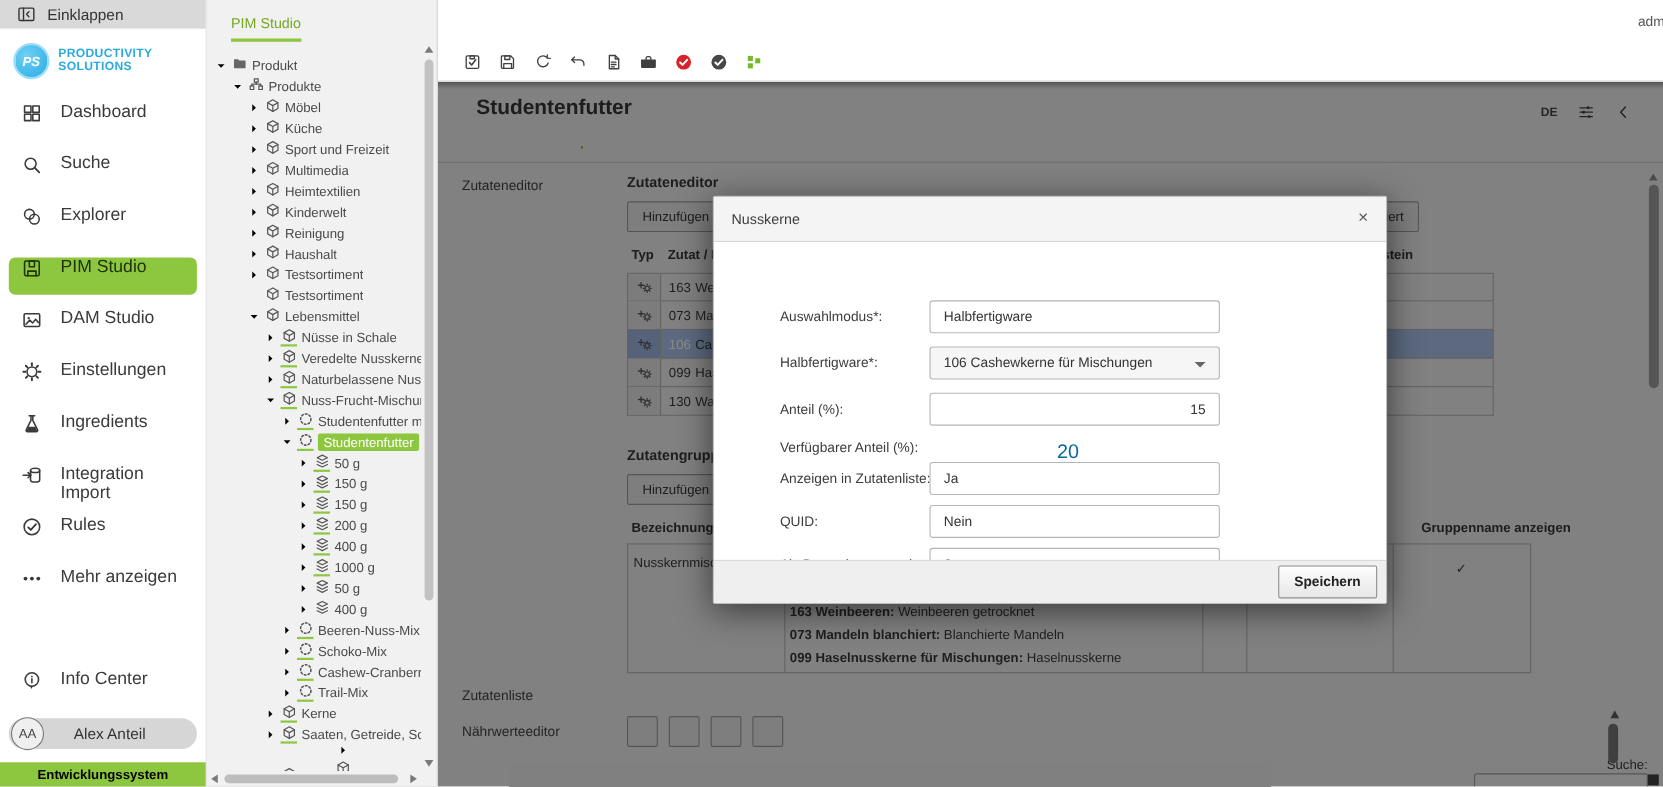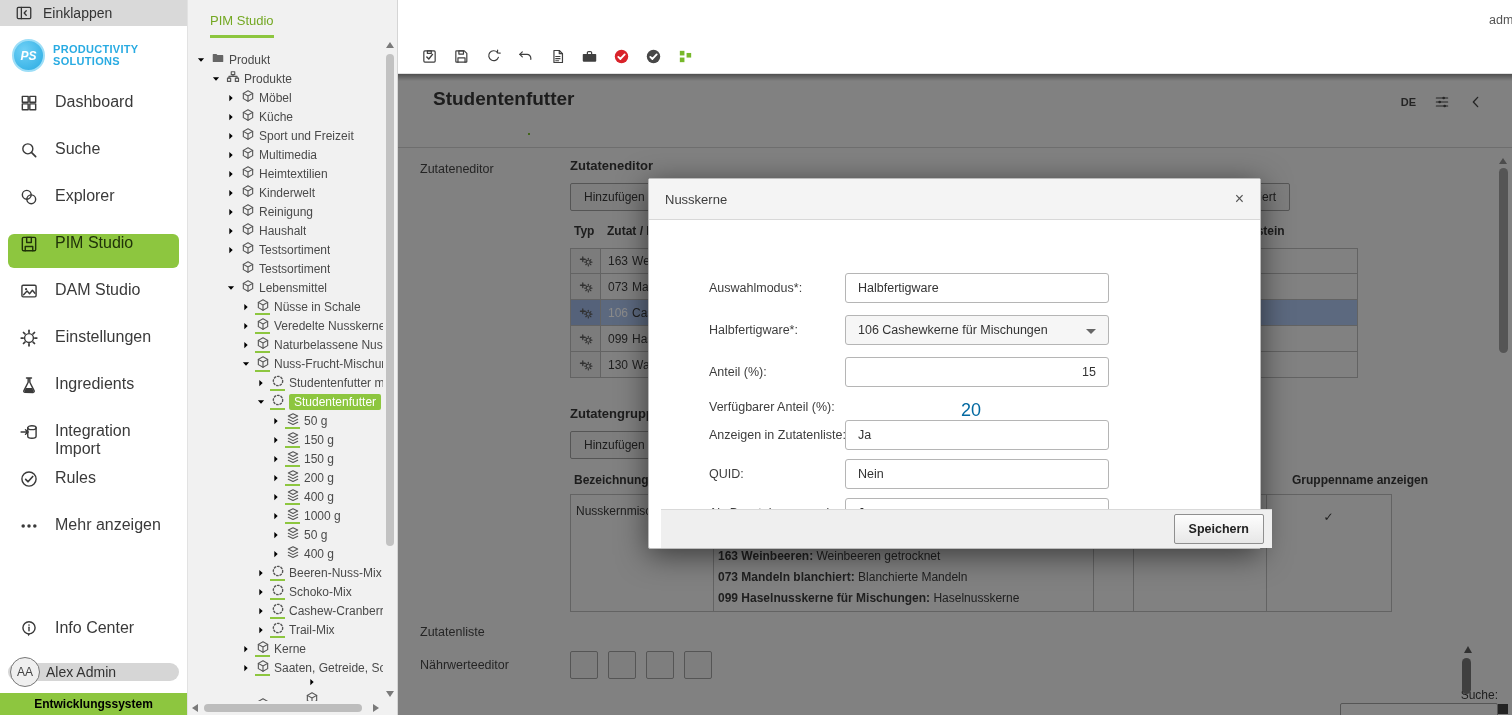--- a/index.html
+++ b/index.html
@@ -10,21 +10,21 @@
   #sidebar{position:absolute;left:0;top:0;width:188px;height:715px;background:#fff;border-right:1px solid #e2e2e2;display:flex;flex-direction:column;z-index:30}
   .collapse{height:26px;background:#d9d9d9;display:flex;align-items:center;gap:10px;padding:0 15px;font-size:14px;color:#333;flex:none}
   .logo{display:flex;align-items:center;gap:8px;padding:13px 12px 8px;flex:none}
   .logo-badge{width:33px;height:33px;border-radius:50%;background:radial-gradient(circle at 35% 32%,#6fd0f6,#29abe2);border:2px solid #9ddef7;color:#fff;font-weight:bold;font-style:italic;display:flex;align-items:center;justify-content:center;font-size:12px;flex:none}
   .logo-text{color:#29abe2;font-weight:bold;font-size:11px;line-height:1.08;letter-spacing:.3px}
   #nav{flex:none}
   .nav-item{display:flex;align-items:flex-start;gap:16px;height:34px;margin:13px 8px 0;padding:0 11px;font-size:16px;color:#3a3a3a;border-radius:6px;cursor:pointer}
   .nav-item svg.ic{width:20px;height:20px}
   .nav-item.active{background:#8dc63f;color:#203309}
   .spacer{flex:1}
-  .user-pill{display:flex;align-items:center;gap:6px;height:18px;margin:10px 8px 12px;padding:0 2px;background:#d6d6d6;border-radius:17px;font-size:14px;color:#333}
+  .user-pill{display:flex;align-items:center;gap:27px;height:28px;margin:10px 8px 12px;padding:0 2px;background:#d6d6d6;border-radius:17px;font-size:14px;color:#333}
   .avatar{width:30px;height:30px;border-radius:50%;background:#efefef;border:1px solid #777;display:flex;align-items:center;justify-content:center;font-size:12px;color:#444;flex:none}
   .env-bar{height:22px;background:#8dc63f;color:#000000;font-size:12px;font-weight:bold;display:flex;align-items:center;justify-content:center;flex:none}
 
   
   #treepanel{position:absolute;left:188px;top:0;width:210px;height:715px;background:#f1f1f1;border-right:1px solid #d5d5d5;z-index:25}
   .tree-tab{display:inline-block;margin:13px 0 0 22px;padding-bottom:7px;font-size:13px;color:#74a823;border-bottom:3px solid #8dc63f;cursor:pointer}
   #treelist{position:absolute;top:50px;left:4px;right:14px;bottom:14px;overflow:hidden}
   .tree-item{display:flex;align-items:center;gap:4px;height:19px;font-size:12px;color:#4a4a4a;white-space:nowrap;cursor:pointer}
   .chev{width:10px;height:10px;color:#777;flex:none}
   .tico{width:15px;height:17px;flex:none;display:flex;flex-direction:column;align-items:center}
@@ -97,21 +97,21 @@
   #modal{position:absolute;left:648px;top:178px;width:613px;height:371px;background:#fff;border:1px solid #bbb;border-radius:2px;box-shadow:0 6px 30px rgba(0,0,0,.55);z-index:40}
   .m-head{height:41px;background:#f4f4f4;border-bottom:1px solid #d8d8d8;display:flex;align-items:center;padding:0 16px;font-size:13px;color:#3d3d3d}
   .m-close{margin-left:auto;font-size:16px;color:#555;cursor:pointer;line-height:1}
   .m-row{position:absolute;left:0;width:100%;height:30px}
   .m-row label{position:absolute;left:60px;top:8px;font-size:12.5px;color:#3d3d3d}
   .m-row input,.m-sel{position:absolute;left:196px;top:0;width:264px;height:30px;border:1px solid #b5b5b5;border-radius:3px;font-size:12.5px;color:#333;padding:0 12px;font-family:inherit;background:#fff}
   .m-row input.right{text-align:right}
   .m-sel{background:#f6f6f6;display:flex;align-items:center;cursor:pointer}
   .m-sel .caret{position:absolute;right:12px;top:13px;width:0;height:0;border-left:5px solid transparent;border-right:5px solid transparent;border-top:5px solid #666}
   .m-static{position:absolute;left:196px;top:8px;width:252px;text-align:center;font-size:18px;color:#0369a1}
-  .m-foot{position:absolute;left:12px;bottom:0;width:100%;height:39px;background:#efefef;border-top:1px solid #d9d9d9}
+  .m-foot{position:absolute;left:0;bottom:0;width:100%;height:39px;background:#efefef;border-top:1px solid #d9d9d9}
   .m-save{position:absolute;right:8px;top:4px;height:30px;padding:0 14px;font-size:12.5px;font-weight:bold;color:#222;background:linear-gradient(#fdfdfd,#e7e7e7);border:1px solid #8f8f8f;border-radius:2px;font-family:inherit;cursor:pointer}
 </style>
 </head>
 <body>
 
 <svg width="0" height="0" style="position:absolute">
   <symbol id="i-collapse" viewBox="0 0 24 24">
       <rect x="3" y="4.5" width="18" height="15" rx="1.5"></rect>
       <line x1="8.5" y1="4.5" x2="8.5" y2="19.5"></line>
       <path d="M15 9 L12.2 12 L15 15"></path>
@@ -352,21 +352,21 @@
     </div>
   <div class="spacer"></div>
   <div class="nav-item">
     <svg class="ic">
         <use href="#i-info"></use>
       </svg>
     <span>Info Center</span>
   </div>
   <div class="user-pill">
     <div class="avatar">AA</div>
-    <span>Alex Admin</span>
+    <span>Alex Anteil</span>
   </div>
   <div class="env-bar">Entwicklungssystem</div>
 </div>
 
 <div id="treepanel">
   <div class="tree-tab">PIM Studio</div>
   <div id="treelist">
 
   <div class="tree-item" style="padding-left: 4px;">
         <svg class="chev">

